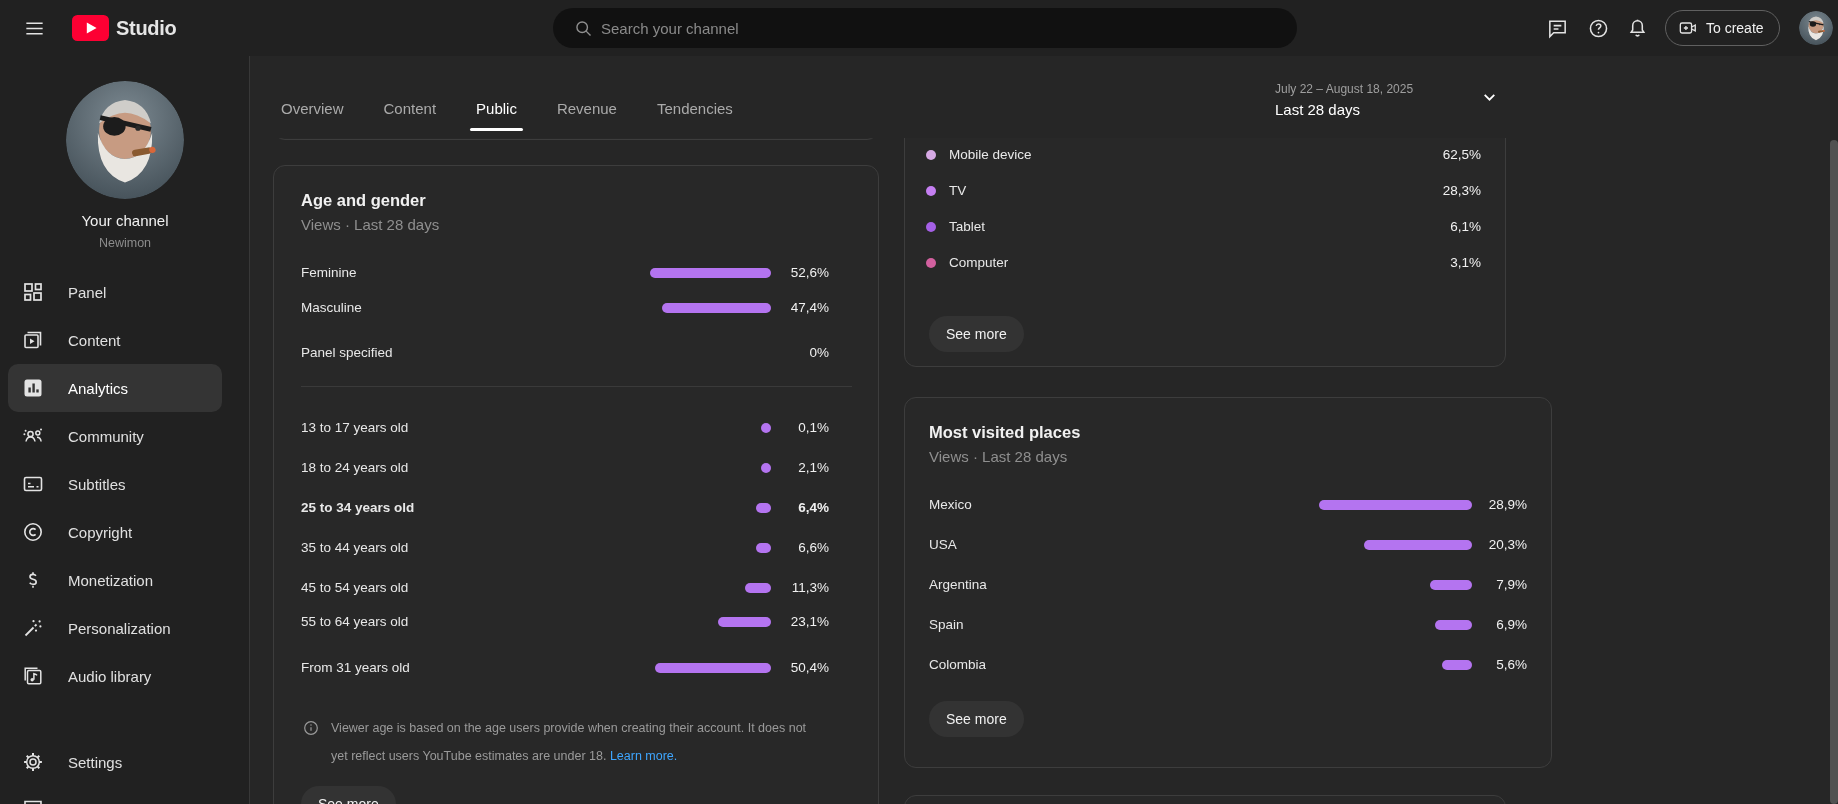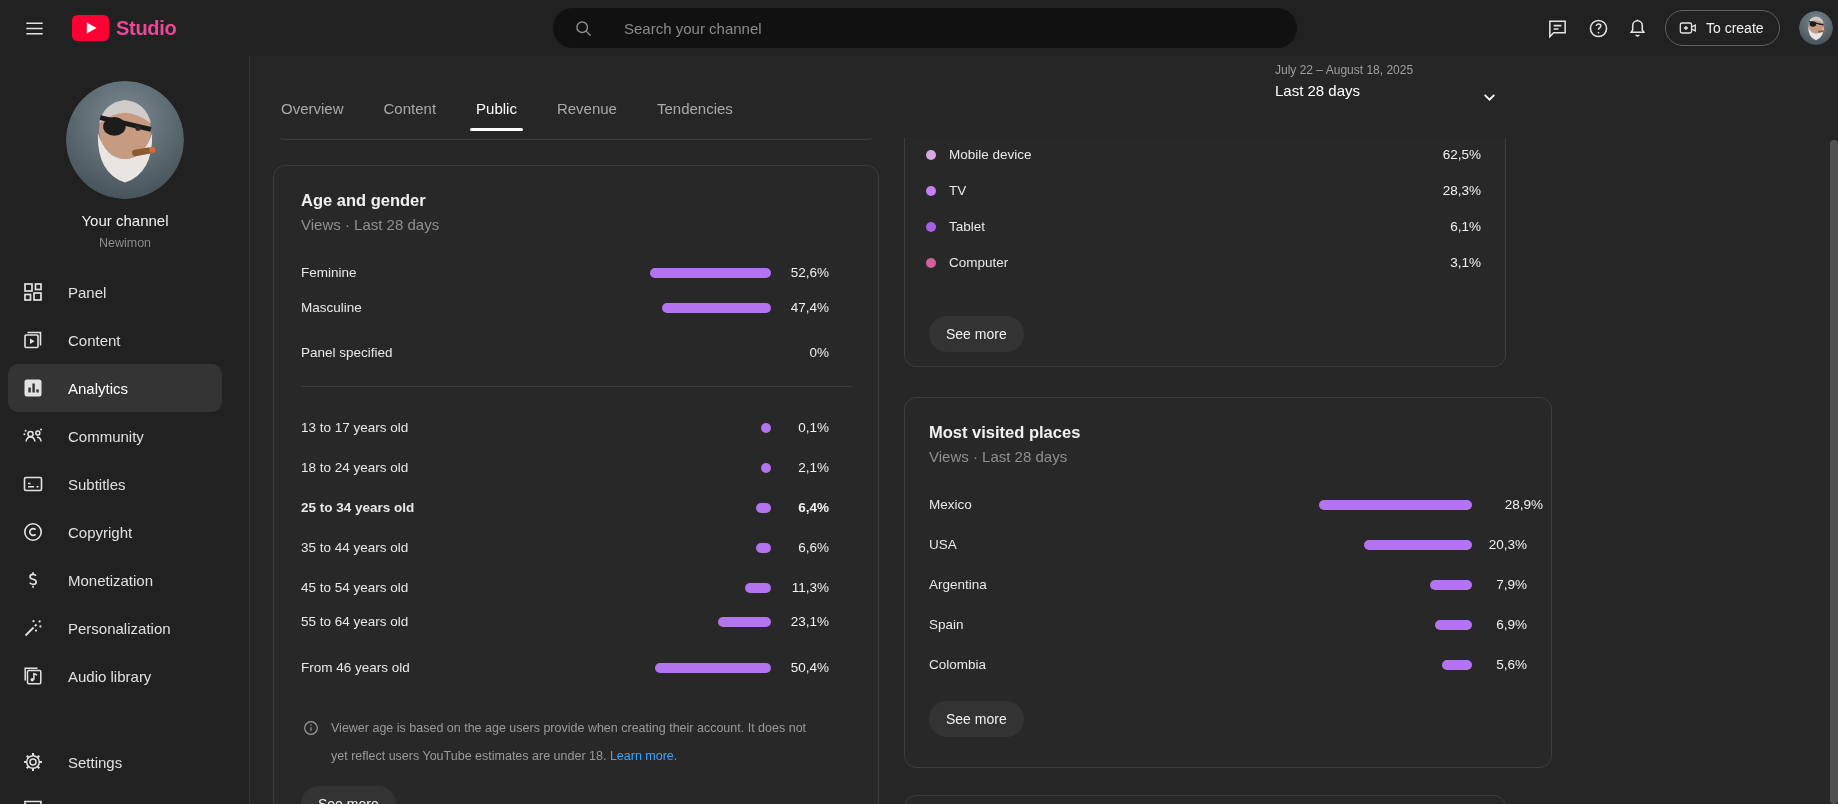--- a/index.html
+++ b/index.html
@@ -10,25 +10,25 @@
   
   #topbar{position:absolute;left:0;top:0;width:1838px;height:56px;background:#212121;z-index:30;}
   .icon{display:inline-block;color:#e3e3e3;}
   .icon svg{width:100%;height:100%;display:block;}
   .icon-btn{position:absolute;width:40px;height:40px;top:8px;border-radius:50%;
     display:flex;align-items:center;justify-content:center;cursor:pointer;}
   .icon-btn .icon{width:23px;height:23px;}
   #menu-btn{left:14px;}
   #logo{position:absolute;left:72px;top:15px;display:flex;align-items:center;gap:7px;cursor:pointer;}
   #logo .icon{width:37px;height:26px;}
-  #logo-text{color:#ec4899;font-size:20px;font-weight:700;letter-spacing:-0.3px;}
+  #logo-text{color:#e5e5e5;font-size:20px;font-weight:700;letter-spacing:-0.3px;}
   #searchbar{position:absolute;left:553px;top:8px;width:744px;height:40px;background:#111;
     border-radius:20px;display:flex;align-items:center;padding:0 20px;}
   #searchbar .icon{width:21px;height:21px;color:#909090;flex:none;}
-  #search-input{flex:1;margin-left:30px;background:transparent;border:none;outline:none;
+  #search-input{flex:1;margin-left:7px;background:transparent;border:none;outline:none;
     color:#eee;font-size:15px;font-family:"Liberation Sans",sans-serif;}
   #search-input::placeholder{color:#8a8a8a;}
   #feedback-btn{left:1537px;} #help-btn{left:1578px;} #bell-btn{left:1617px;}
   #create-btn{position:absolute;left:1665px;top:10px;height:36px;border-radius:18px;
     border:1px solid #606060;background:transparent;display:flex;align-items:center;
     gap:8px;padding:0 15px 0 12px;cursor:pointer;}
   #create-btn .icon{width:20px;height:20px;}
   #create-label{color:#f1f1f1;font-size:14px;font-weight:500;}
   #topbar-avatar{position:absolute;left:1799px;top:11px;width:34px;height:34px;border-radius:50%;
     overflow:hidden;cursor:pointer;}
@@ -57,21 +57,21 @@
   
   #content{position:absolute;left:250px;top:56px;width:1588px;height:748px;
     background:#262626;overflow:hidden;}
   #main-header{position:absolute;left:0;top:0;width:1588px;height:82px;background:#262626;z-index:10;}
   #tabs{position:absolute;left:25px;top:29px;height:46px;display:flex;gap:28px;}
   .tab{height:100%;display:flex;align-items:center;padding:0 6px;position:relative;
     color:#aaa;font-size:15px;cursor:pointer;white-space:nowrap;}
   .tab.active{color:#fff;font-weight:500;}
   .tab.active::after{content:"";position:absolute;left:0;right:0;bottom:0;height:3px;
     background:#fff;border-radius:1.5px;}
-  #date-picker{position:absolute;left:1025px;top:6px;cursor:pointer;}
+  #date-picker{position:absolute;left:1025px;top:25px;cursor:pointer;}
   #date-range{color:#9f9f9f;font-size:12px;line-height:16px;}
   #date-preset{color:#fff;font-size:15px;line-height:20px;margin-top:3px;}
   #date-chevron{position:absolute;left:1231px;top:33px;width:17px;height:17px;color:#fff;cursor:pointer;}
 
   .card{position:absolute;background:#282828;border:1px solid #3d3d3d;border-radius:12px;z-index:1;}
   #prev-card{left:23px;top:14px;width:606px;height:70px;}
   #devices-card{left:654px;top:24px;width:602px;height:287px;}
   #age-card{left:23px;top:109px;width:606px;height:700px;}
   #places-card{left:654px;top:341px;width:648px;height:371px;}
   #next-card{left:654px;top:739px;width:602px;height:60px;}
@@ -365,28 +365,28 @@
       <button class="see-more" id="age-see-more">See more</button>
     <div class="stat-row" style="top: 95px;"><span class="row-label" style="margin-left:27px">Feminine</span><span class="bar" style="width:121px;right:107px;background:#b474f0"></span><span class="row-value" style="right:49px">52,6%</span></div>
         <div class="stat-row" style="top: 130px;"><span class="row-label" style="margin-left:27px">Masculine</span><span class="bar" style="width:109px;right:107px;background:#b474f0"></span><span class="row-value" style="right:49px">47,4%</span></div>
         <div class="stat-row" style="top: 175px;"><span class="row-label" style="margin-left:27px">Panel specified</span><span class="row-value" style="right:49px">0%</span></div>
         <div class="stat-row" style="top: 250px;"><span class="row-label" style="margin-left:27px">13 to 17 years old</span><span class="bar" style="width:10px;right:107px;background:#b474f0"></span><span class="row-value" style="right:49px">0,1%</span></div>
         <div class="stat-row" style="top: 290px;"><span class="row-label" style="margin-left:27px">18 to 24 years old</span><span class="bar" style="width:10px;right:107px;background:#b474f0"></span><span class="row-value" style="right:49px">2,1%</span></div>
         <div class="stat-row" style="top: 330px; font-weight: bold;"><span class="row-label" style="margin-left:27px">25 to 34 years old</span><span class="bar" style="width:15px;right:107px;background:#b474f0"></span><span class="row-value" style="right:49px">6,4%</span></div>
         <div class="stat-row" style="top: 370px;"><span class="row-label" style="margin-left:27px">35 to 44 years old</span><span class="bar" style="width:15px;right:107px;background:#b474f0"></span><span class="row-value" style="right:49px">6,6%</span></div>
         <div class="stat-row" style="top: 410px;"><span class="row-label" style="margin-left:27px">45 to 54 years old</span><span class="bar" style="width:26px;right:107px;background:#b474f0"></span><span class="row-value" style="right:49px">11,3%</span></div>
         <div class="stat-row" style="top: 444px;"><span class="row-label" style="margin-left:27px">55 to 64 years old</span><span class="bar" style="width:53px;right:107px;background:#b474f0"></span><span class="row-value" style="right:49px">23,1%</span></div>
-        <div class="stat-row" style="top: 490px;"><span class="row-label" style="margin-left:27px">From 46 years old</span><span class="bar" style="width:116px;right:107px;background:#b474f0"></span><span class="row-value" style="right:49px">50,4%</span></div>
+        <div class="stat-row" style="top: 490px;"><span class="row-label" style="margin-left:27px">From 31 years old</span><span class="bar" style="width:116px;right:107px;background:#b474f0"></span><span class="row-value" style="right:49px">50,4%</span></div>
       </div>
 
     <div class="card" id="places-card">
       <div class="card-title pad24">Most visited places</div>
       <div class="card-sub pad24">Views · Last 28 days</div>
       <button class="see-more" id="places-see-more">See more</button>
-    <div class="stat-row" style="top: 95px;"><span class="row-label" style="margin-left:24px">Mexico</span><span class="bar" style="width:153px;right:79px;background:#b474f0"></span><span class="row-value" style="right:8px">28,9%</span></div>
+    <div class="stat-row" style="top: 95px;"><span class="row-label" style="margin-left:24px">Mexico</span><span class="bar" style="width:153px;right:79px;background:#b474f0"></span><span class="row-value" style="right:24px">28,9%</span></div>
         <div class="stat-row" style="top: 135px;"><span class="row-label" style="margin-left:24px">USA</span><span class="bar" style="width:108px;right:79px;background:#b474f0"></span><span class="row-value" style="right:24px">20,3%</span></div>
         <div class="stat-row" style="top: 175px;"><span class="row-label" style="margin-left:24px">Argentina</span><span class="bar" style="width:42px;right:79px;background:#b474f0"></span><span class="row-value" style="right:24px">7,9%</span></div>
         <div class="stat-row" style="top: 215px;"><span class="row-label" style="margin-left:24px">Spain</span><span class="bar" style="width:37px;right:79px;background:#b474f0"></span><span class="row-value" style="right:24px">6,9%</span></div>
         <div class="stat-row" style="top: 255px;"><span class="row-label" style="margin-left:24px">Colombia</span><span class="bar" style="width:30px;right:79px;background:#b474f0"></span><span class="row-value" style="right:24px">5,6%</span></div>
       </div>
 
     <div class="card" id="next-card"></div>
 
     <div id="main-header">
       <div id="tabs">

